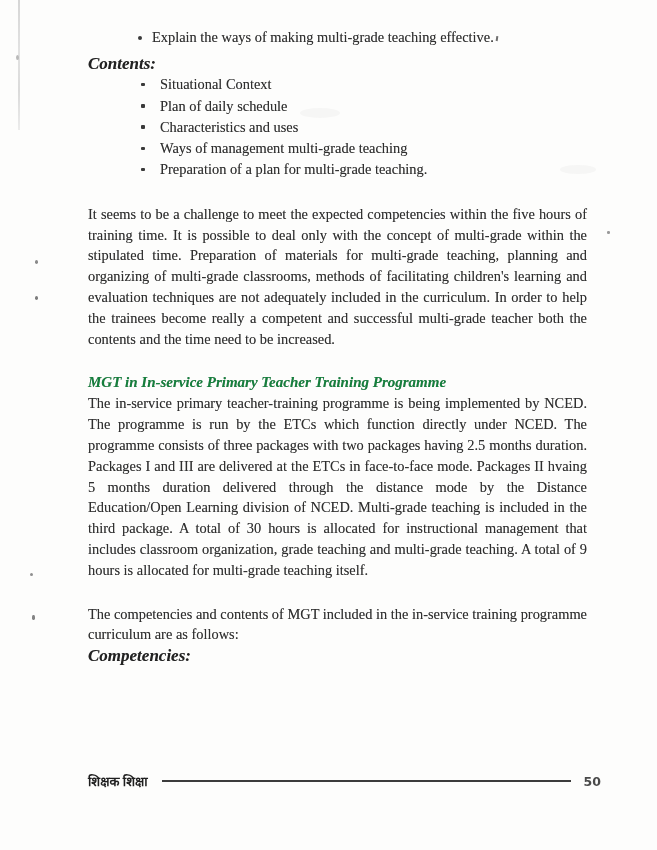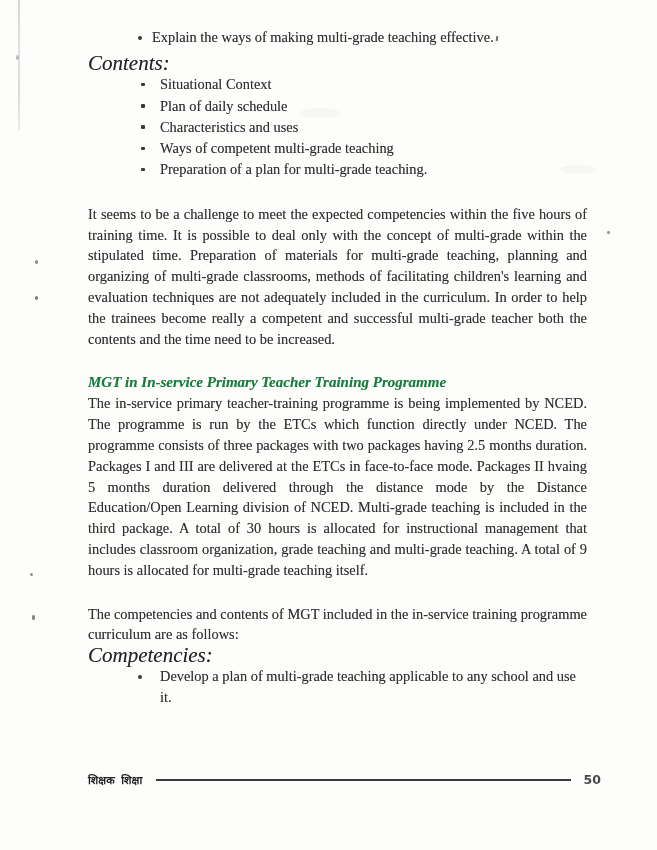--- a/index.html
+++ b/index.html
@@ -48,23 +48,23 @@
     border-radius: 50%;
     background: #3a3a3a;
   }
   .contents-list .bullet {
     left: 53px;
     width: 3.5px;
     height: 3.5px;
     border-radius: 1px;
   }
   .run-head {
-    font-weight: normal;
+    font-weight: bold;
     font-style: italic;
-    font-size: 21px;
+    font-size: 17px;
     line-height: 21px;
     margin-top: 5px;
     color: #222;
   }
   .para {
     margin: 0;
     text-align: justify;
   }
   .p1 { margin-top: 23px; }
   .section-head {
@@ -84,22 +84,22 @@
     left: 88px;
     right: 56px;
     top: 772px;
     display: flex;
     align-items: center;
     font-size: 14px;
     font-weight: bold;
     color: #1f1f1f;
   }
   .footer-label {
-    font-family: Liberation Mono, monospace;
-    font-size: 11px;
+    font-family: Liberation Serif, serif;
+    font-size: 13px;
     white-space: nowrap;
   }
   .footer-rule {
     flex: 1;
     height: 0;
     border-top: 2.4px solid #3c3c3c;
     margin: 0 13px 0 14px;
   }
   .footer-pageno {
     font-family: "DejaVu Sans", sans-serif;
@@ -165,46 +165,39 @@
           <span>Plan of daily schedule</span>
         </li>
 
         <li>
           <span class="bullet"></span>
           <span>Characteristics and uses</span>
         </li>
 
         <li>
           <span class="bullet"></span>
-          <span>Ways of competent multi-grade teaching</span>
+          <span>Ways of management multi-grade teaching</span>
         </li>
 
         <li>
           <span class="bullet"></span>
           <span>Preparation of a plan for multi-grade teaching.</span>
         </li>
       </ul>
 
     <p class="para p1">It seems to be a challenge to meet the expected competencies within the five hours of training time. It is possible to deal only with the concept of multi-grade within the stipulated time. Preparation of materials for multi-grade teaching, planning and organizing of multi-grade classrooms, methods of facilitating children's learning and evaluation techniques are not adequately included in the curriculum. In order to help the trainees become really a competent and successful multi-grade teacher both the contents and the time need to be increased.</p>
 
     <div class="section-head">MGT in In-service Primary Teacher Training Programme</div>
 
     <p class="para p2">The in-service primary teacher-training programme is being implemented by NCED. The programme is run by the ETCs which function directly under NCED. The programme consists of three packages with two packages having 2.5 months duration. Packages I and III are delivered at the ETCs in face-to-face mode. Packages II hvaing 5 months duration delivered through the distance mode by the Distance Education/Open Learning division of NCED. Multi-grade teaching is included in the third package. A total of 30 hours is allocated for instructional management that includes classroom organization, grade teaching and multi-grade teaching. A total of 9 hours is allocated for multi-grade teaching itself.</p>
 
     <p class="para p3">The competencies and contents of MGT included in the in-service training programme curriculum are as follows:</p>
 
     <div class="run-head" style="margin-top:0;">Competencies:</div>
 
-    <ul class="competencies">
-
-        <li>
-          <span class="bullet"></span>
-          <span>Develop a plan of multi-grade teaching applicable to any school and use it.</span>
-        </li>
-      </ul>
 
   </div>
 
   <div class="footer">
     <span class="footer-label">शिक्षक शिक्षा</span>
     <span class="footer-rule"></span>
     <span class="footer-pageno">50</span>
   </div>
 
 </div>

